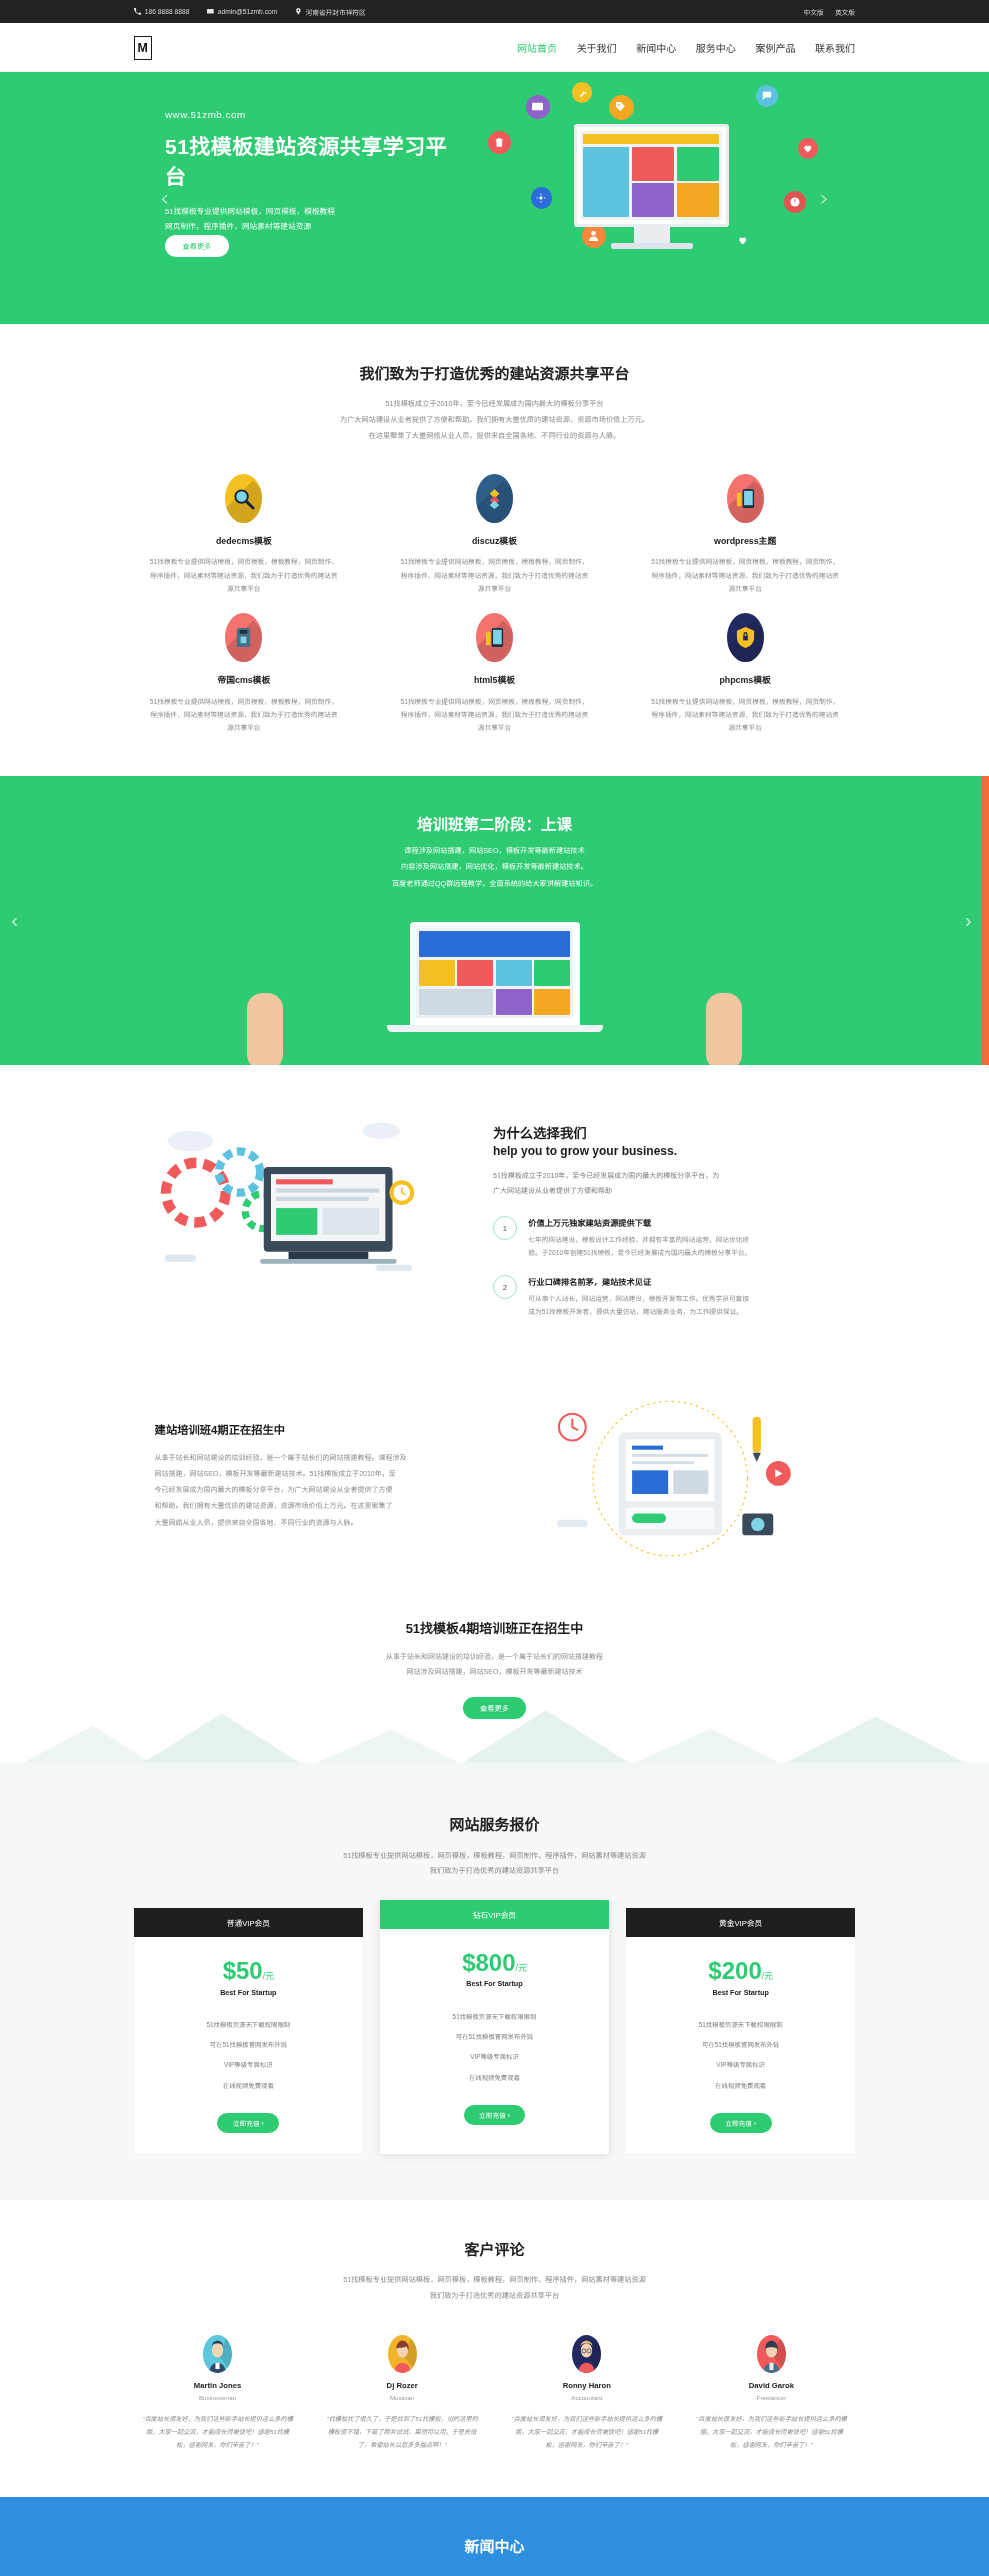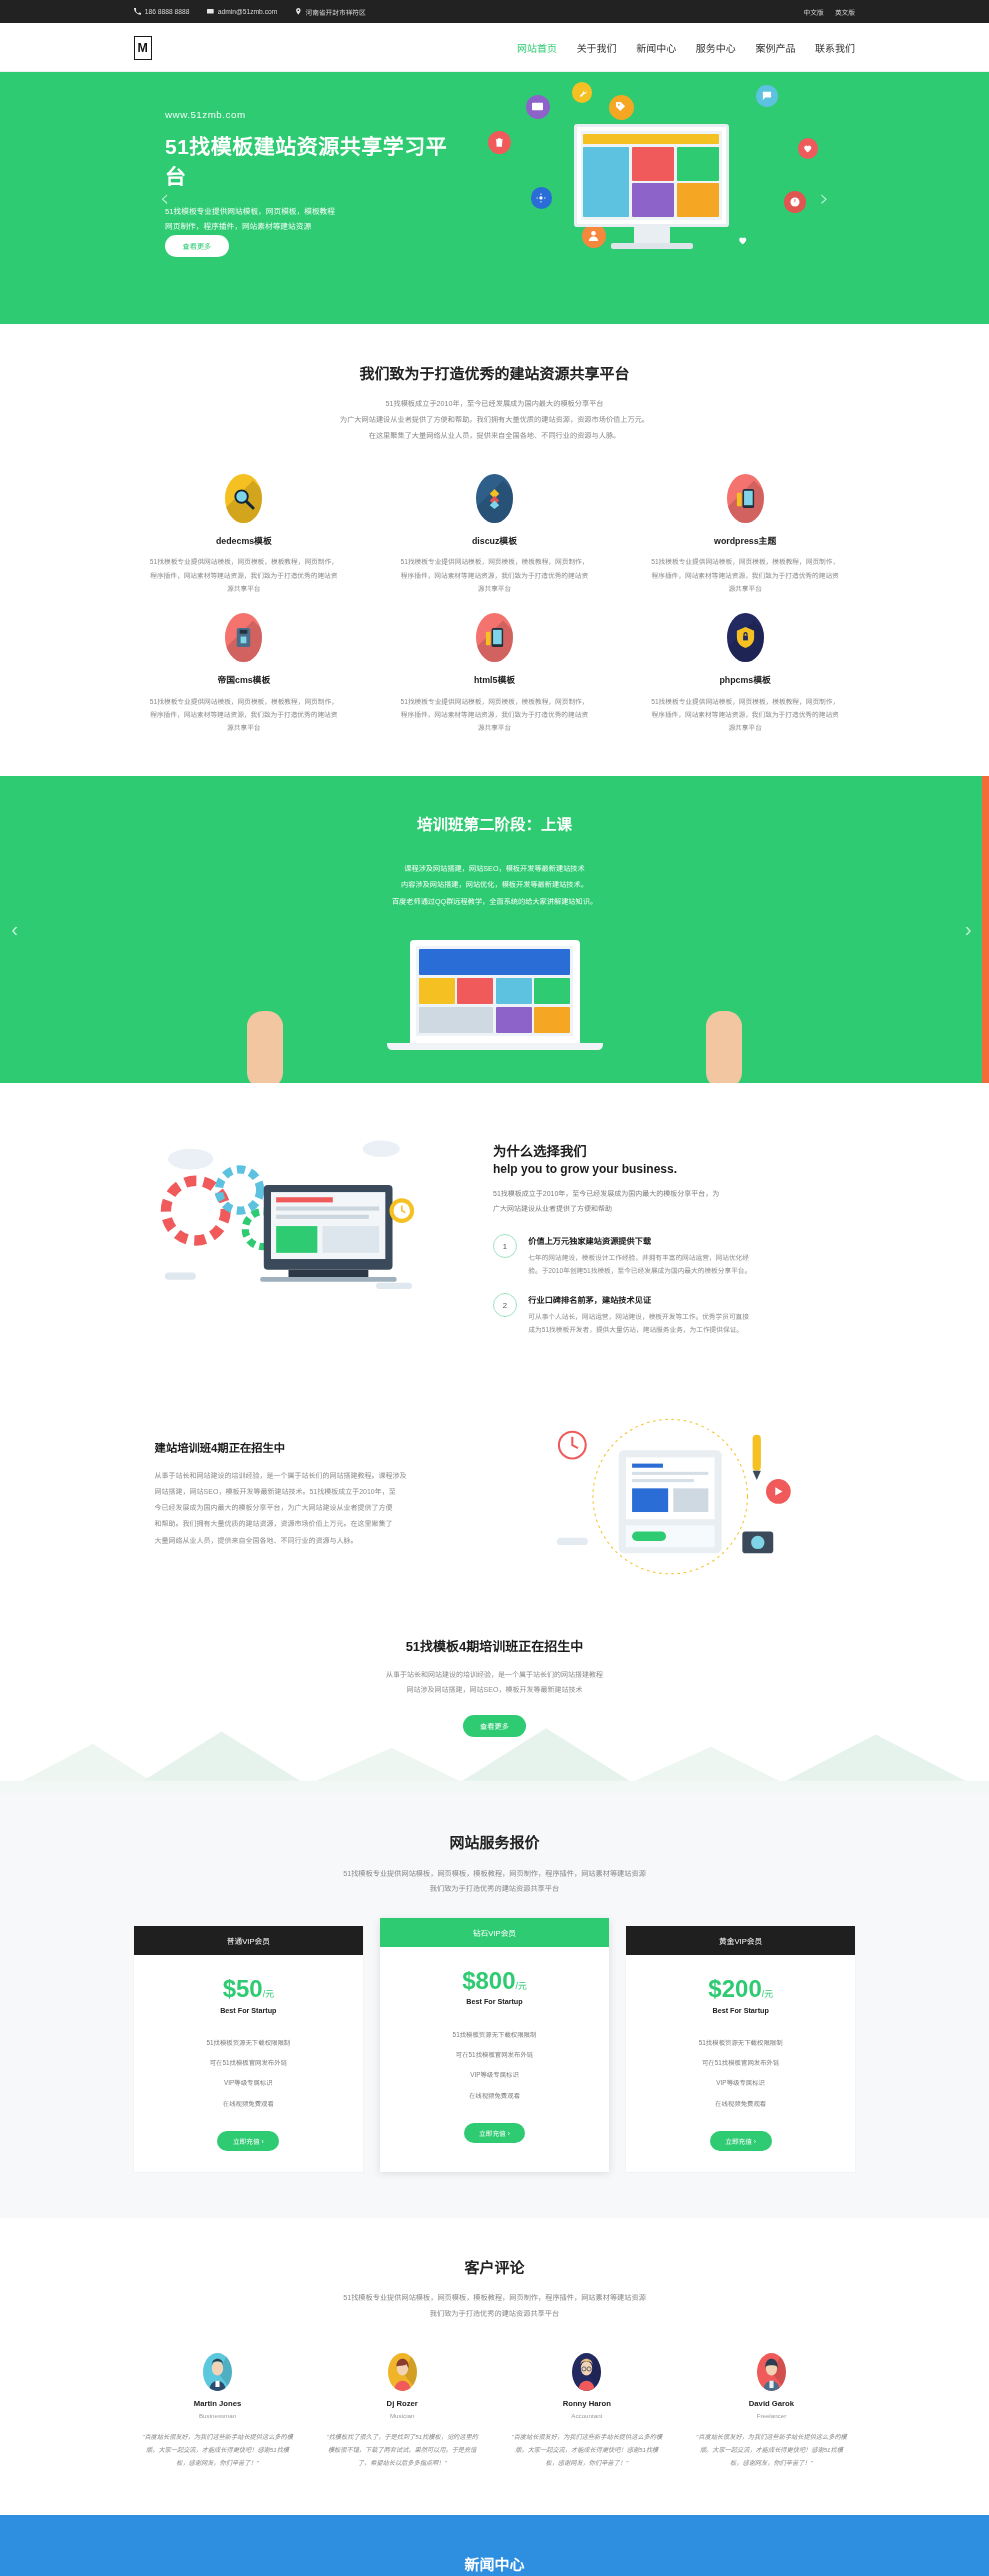--- a/index.html
+++ b/index.html
@@ -85,21 +85,21 @@
     position:absolute; right:-13.4px; bottom:-13.4px; width:46px; height:46px;
     background:rgba(0,0,0,.14); transform:rotate(45deg); z-index:1;
   }
   .feat-name { font-size:8.8px; font-weight:bold; color:#222; margin-bottom:8.2px; }
   .feat-desc { font-size:6.7px; color:#8a8a8a; line-height:2; }
 
   
   .training { background:#2ecb72; position:relative; overflow:hidden; }
   .training .accent { position:absolute; right:0; top:0; width:7.2px; height:100%; background:#f26b38; }
   .training .wrap { padding:36px 0 0; text-align:center; color:#fff; }
-  .tr-title { font-size:15.5px; font-weight:bold; margin-bottom:27px; }
+  .tr-title { font-size:15.5px; font-weight:bold; margin-bottom:9px; }
   .tr-desc { font-size:7.2px; line-height:2.3; opacity:.96; }
   .tr-art { height:170px; position:relative; margin-top:2.1px; }
   .laptop { position:absolute; left:50%; top:27px; transform:translateX(-50%); width:170px; }
   .lap-screen { width:170px; height:103px; background:#fff; border-radius:4.1px 4.1px 0 0; padding:6.2px; }
   .lap-in { width:100%; height:100%; background:#eef3f7; display:grid;
     grid-template-columns:repeat(4,1fr); grid-template-rows:repeat(3,1fr); gap:2.6px; padding:3.1px; }
   .lap-in i { display:block; border-radius:1px; }
   .lap-base { width:216px; height:7.7px; background:#f0f4f7; border-radius:0 0 5.2px 5.2px; margin-left:-23px; }
   .hand { position:absolute; width:36px; height:77px; background:#f2c6a0; border-radius:15.5px; top:98px; }
   .hand.l { left:247px; } .hand.r { right:247px; }

